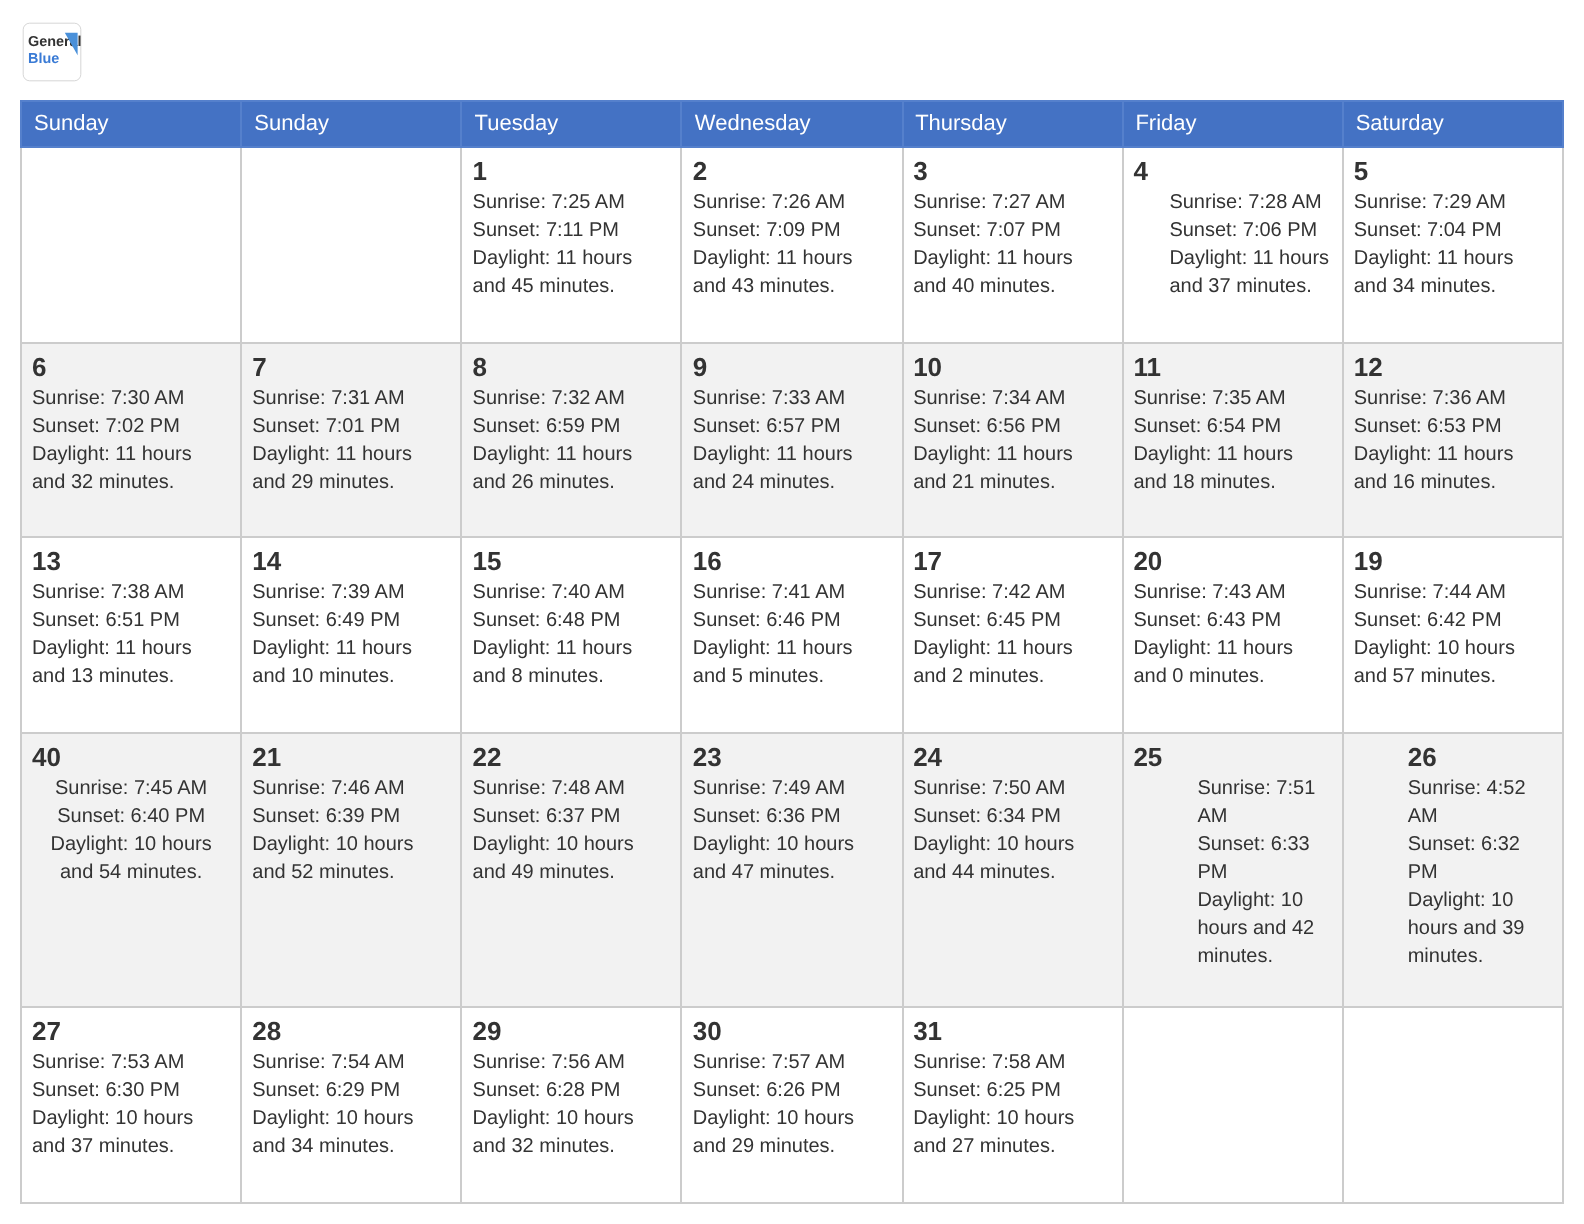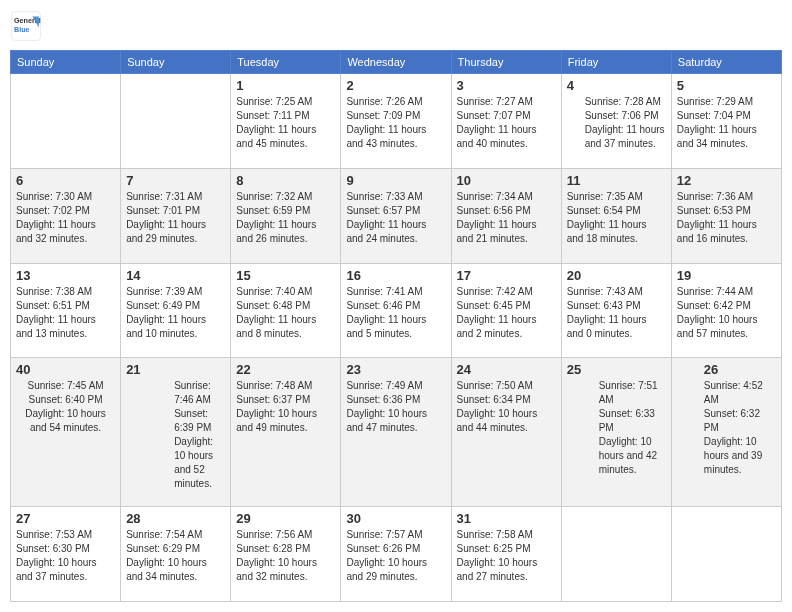--- a/index.html
+++ b/index.html
@@ -243,21 +243,21 @@
         </tr>
         <tr>
           <td style="background: rgb(242, 242, 242);">
             <span class="day-num">40</span>
             <div class="day-info" style="white-space: pre-line; text-align: center;">Sunrise: 7:45 AM
 Sunset: 6:40 PM
 Daylight: 10 hours and 54 minutes.</div>
           </td>
           <td style="background: rgb(242, 242, 242);">
             <span class="day-num">21</span>
-            <div class="day-info" style="white-space: pre-line; margin-left: 48px;">Sunrise: 7:46 AM
+            <div class="day-info" style="white-space: pre-line;">Sunrise: 7:46 AM
 Sunset: 6:39 PM
 Daylight: 10 hours and 52 minutes.</div>
           </td>
           <td style="background: rgb(242, 242, 242);">
             <span class="day-num">22</span>
             <div class="day-info" style="white-space: pre-line;">Sunrise: 7:48 AM
 Sunset: 6:37 PM
 Daylight: 10 hours and 49 minutes.</div>
           </td>
           <td style="background: rgb(242, 242, 242);">

